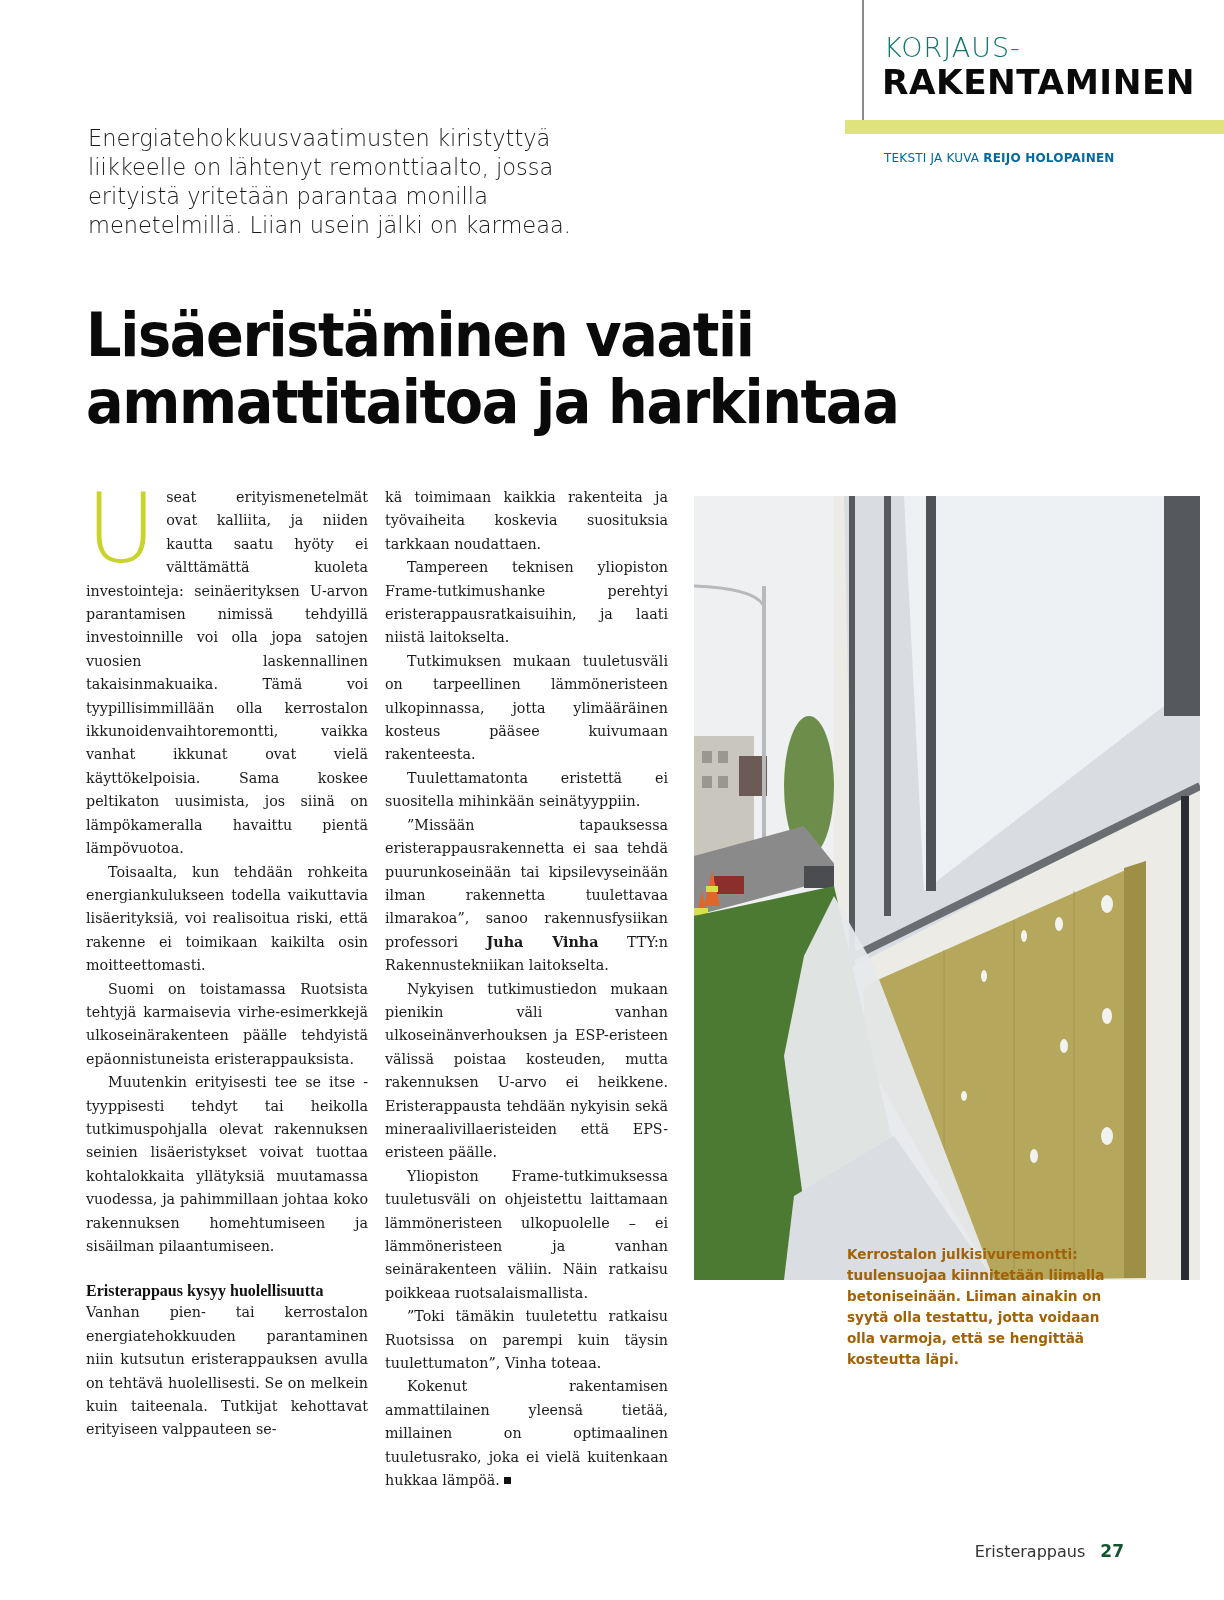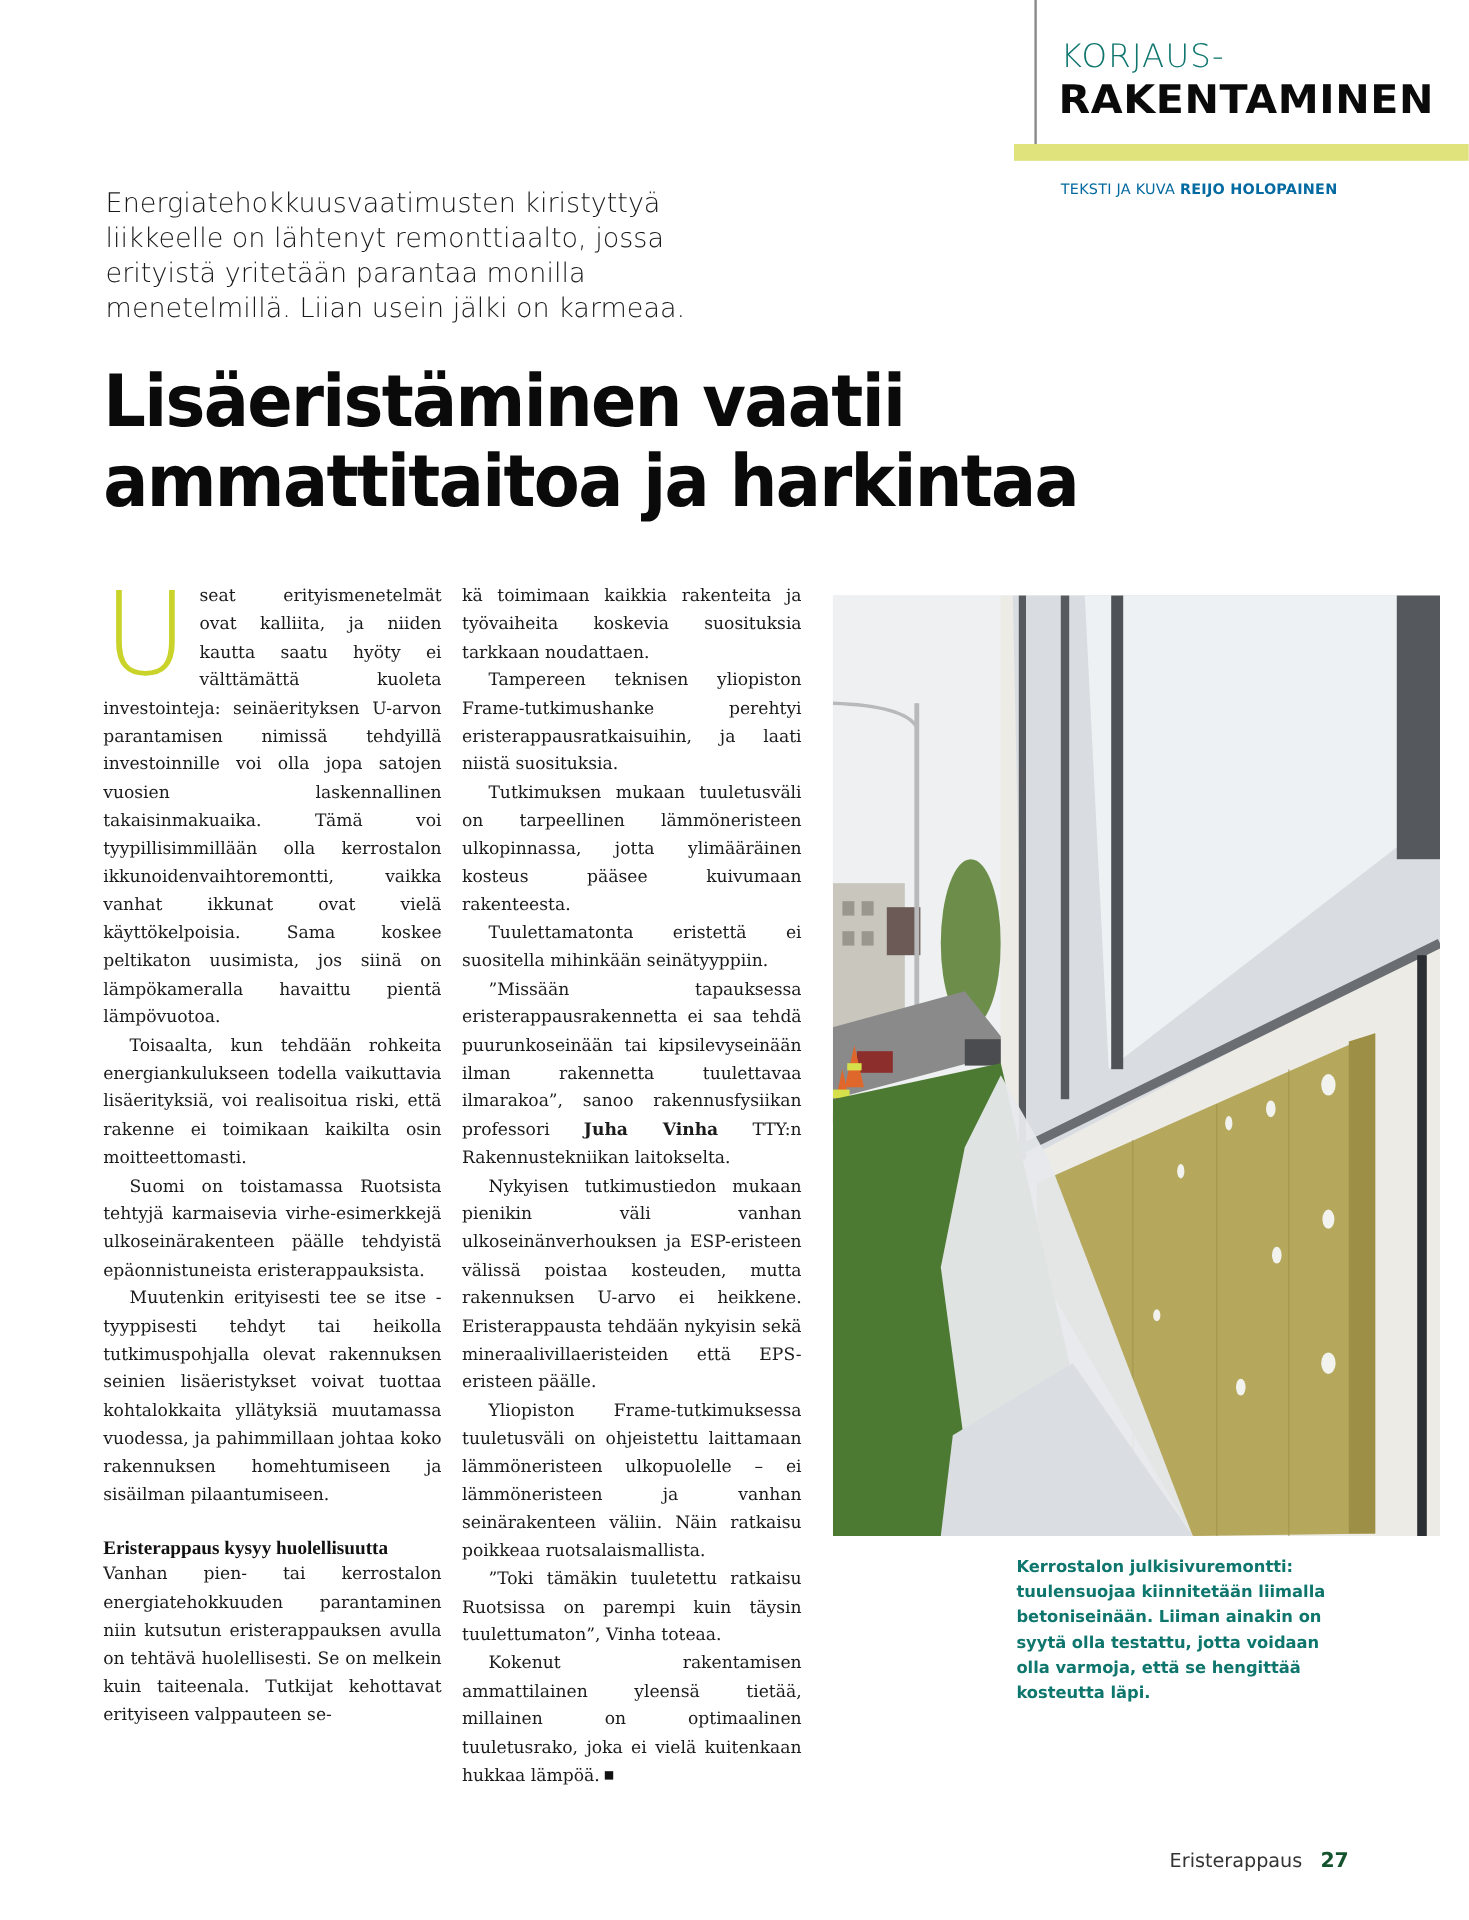--- a/index.html
+++ b/index.html
@@ -8,40 +8,40 @@
 
   
   .section-rule { position: absolute; left: 862px; top: 0; width: 2px; height: 120px; background: #8a8a8a; }
   .section-bar { position: absolute; left: 845px; top: 120px; width: 379px; height: 14px; }
   .section-kicker { position: absolute; left: 884px; top: 34px; font-family: "DejaVu Sans", sans-serif; font-size: 27px; font-weight: 300; letter-spacing: 1px; color: #0f766e; line-height: 1; }
   .section-title { position: absolute; left: 882px; top: 66px; font-family: "DejaVu Sans", sans-serif; font-size: 33px; font-weight: 900; letter-spacing: 0.5px; color: #0a0a0a; line-height: 1; transform: scaleX(1.04); transform-origin: left; }
   .byline { position: absolute; left: 884px; top: 151px; font-family: "DejaVu Sans", sans-serif; font-size: 12px; color: #0369a1; letter-spacing: 0.2px; }
   .byline b { font-weight: 700; }
 
   
-  .lead { position: absolute; left: 88px; top: 124px; width: 540px; font-family: "DejaVu Sans", sans-serif; font-size: 22.5px; line-height: 29px; color: #1a1a1a; font-weight: 300; margin-top: 32px; }
+  .lead { position: absolute; left: 88px; top: 124px; width: 540px; font-family: "DejaVu Sans", sans-serif; font-size: 22.5px; line-height: 29px; color: #1a1a1a; font-weight: 300; }
 
   
   .headline { position: absolute; left: 86px; top: 302px; width: 1060px; font-family: "DejaVu Sans", sans-serif; font-size: 60px; font-weight: 700; line-height: 67px; letter-spacing: -1.5px; color: #0a0a0a; transform: scaleX(0.93); transform-origin: left; }
 
   
   .col { position: absolute; top: 486px; width: 282px; font-family: "DejaVu Serif", serif; font-size: 14.3px; line-height: 23.4px; color: #1b1b1b; text-align: justify; hyphens: manual; }
   .col-1 { left: 86px; }
   .col-2 { left: 385px; width: 283px; }
   .col p { margin: 0; }
   .col p.indent { text-indent: 22px; }
   .dropcap { float: left; font-family: "DejaVu Sans", sans-serif; font-size: 96px; line-height: 78px; font-weight: 300; margin: 4px 10px 0 0; height: 86px; }
   .subhead { font-family: Liberation Serif, serif; font-weight: 700; font-size: 16px; line-height: 21px; color: #111; margin-top: 22px; text-align: left; }
   .end-mark { display: inline-block; width: 7px; height: 7px; background: #111; margin-left: 4px; vertical-align: 1px; }
 
   
   .photo { position: absolute; left: 694px; top: 496px; width: 506px; height: 784px; overflow: hidden; background: #eef0f2; }
   .photo svg { width: 100%; height: 100%; display: block; }
 
-  .caption { position: absolute; left: 847px; top: 1296px; width: 270px; font-family: "DejaVu Sans", sans-serif; font-size: 13.6px; font-weight: 700; line-height: 21px; color: #0f766e; }
+  .caption { position: absolute; left: 847px; top: 1244px; width: 270px; font-family: "DejaVu Sans", sans-serif; font-size: 13.6px; font-weight: 700; line-height: 21px; color: #a16207; }
 
   
   .footer { position: absolute; right: 100px; top: 1541px; font-family: "DejaVu Sans", sans-serif; font-size: 16px; color: #333; }
   .footer .page-num { font-weight: 800; color: #14532d; margin-left: 10px; font-size: 17px; }
 </style>
 </head>
 <body>
 
 <div class="section-rule"></div>
 <div class="section-kicker">KORJAUS-</div>
@@ -63,21 +63,21 @@
   <p><span class="dropcap" id="dropcap" style="color: rgb(201, 211, 42);">U</span><span>seat erityismenetelmät ovat kalliita, ja niiden kautta saatu hyöty ei välttämättä kuoleta investointeja: seinäerityksen U-arvon parantamisen nimissä tehdyillä investoinnille voi olla jopa satojen vuosien laskennallinen takaisinmakuaika. Tämä voi tyypillisimmillään olla kerrostalon ikkunoidenvaihtoremontti, vaikka vanhat ikkunat ovat vielä käyttökelpoisia. Sama koskee peltikaton uusimista, jos siinä on lämpökameralla havaittu pientä lämpövuotoa.</span></p>
   <p class="indent">Toisaalta, kun tehdään rohkeita energiankulukseen todella vaikuttavia lisäerityksiä, voi realisoitua riski, että rakenne ei toimikaan kaikilta osin moitteettomasti.</p>
   <p class="indent">Suomi on toistamassa Ruotsista tehtyjä karmaisevia virhe-esimerkkejä ulkoseinärakenteen päälle tehdyistä epäonnistuneista eristerappauksista.</p>
   <p class="indent">Muutenkin erityisesti tee se itse -tyyppisesti tehdyt tai heikolla tutkimuspohjalla olevat rakennuksen seinien lisäeristykset voivat tuottaa kohtalokkaita yllätyksiä muutamassa vuodessa, ja pahimmillaan johtaa koko rakennuksen homehtumiseen ja sisäilman pilaantumiseen.</p>
   <h3 class="subhead">Eristerappaus kysyy huolellisuutta</h3>
   <p>Vanhan pien- tai kerrostalon energiatehokkuuden parantaminen niin kutsutun eristerappauksen avulla on tehtävä huolellisesti. Se on melkein kuin taiteenala. Tutkijat kehottavat erityiseen valppauteen se-</p>
 </div>
 
 <div class="col col-2">
   <p>kä toimimaan kaikkia rakenteita ja työvaiheita koskevia suosituksia tarkkaan noudattaen.</p>
-  <p class="indent">Tampereen teknisen yliopiston Frame-tutkimushanke perehtyi eristerappausratkaisuihin, ja laati niistä suosituksia.</p>
+  <p class="indent">Tampereen teknisen yliopiston Frame-tutkimushanke perehtyi eristerappausratkaisuihin, ja laati niistä laitokselta.</p>
   <p class="indent">Tutkimuksen mukaan tuuletusväli on tarpeellinen lämmöneristeen ulkopinnassa, jotta ylimääräinen kosteus pääsee kuivumaan rakenteesta.</p>
   <p class="indent">Tuulettamatonta eristettä ei suositella mihinkään seinätyyppiin.</p>
   <p class="indent">
     <span>”Missään tapauksessa eristerappausrakennetta ei saa tehdä puurunkoseinään tai kipsilevyseinään ilman rakennetta tuulettavaa ilmarakoa”, sanoo rakennusfysiikan professori</span>
     <b>Juha Vinha</b>
     <span>TTY:n Rakennustekniikan laitokselta.</span>
   </p>
   <p class="indent">Nykyisen tutkimustiedon mukaan pienikin väli vanhan ulkoseinänverhouksen ja ESP-eristeen välissä poistaa kosteuden, mutta rakennuksen U-arvo ei heikkene. Eristerappausta tehdään nykyisin sekä mineraalivillaeristeiden että EPS-eristeen päälle.</p>
   <p class="indent">Yliopiston Frame-tutkimuksessa tuuletusväli on ohjeistettu laittamaan lämmöneristeen ulkopuolelle – ei lämmöneristeen ja vanhan seinärakenteen väliin. Näin ratkaisu poikkeaa ruotsalaismallista.</p>
   <p class="indent">”Toki tämäkin tuuletettu ratkaisu Ruotsissa on parempi kuin täysin tuulettumaton”, Vinha toteaa.</p>

